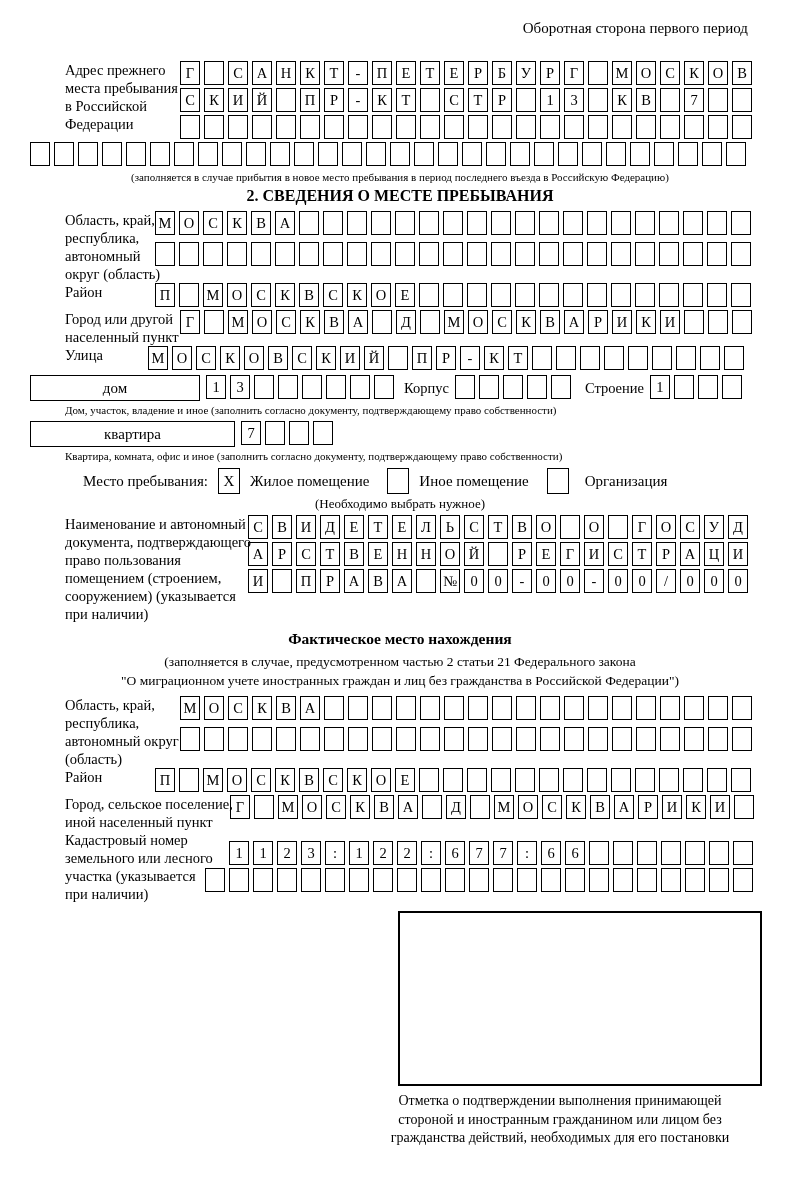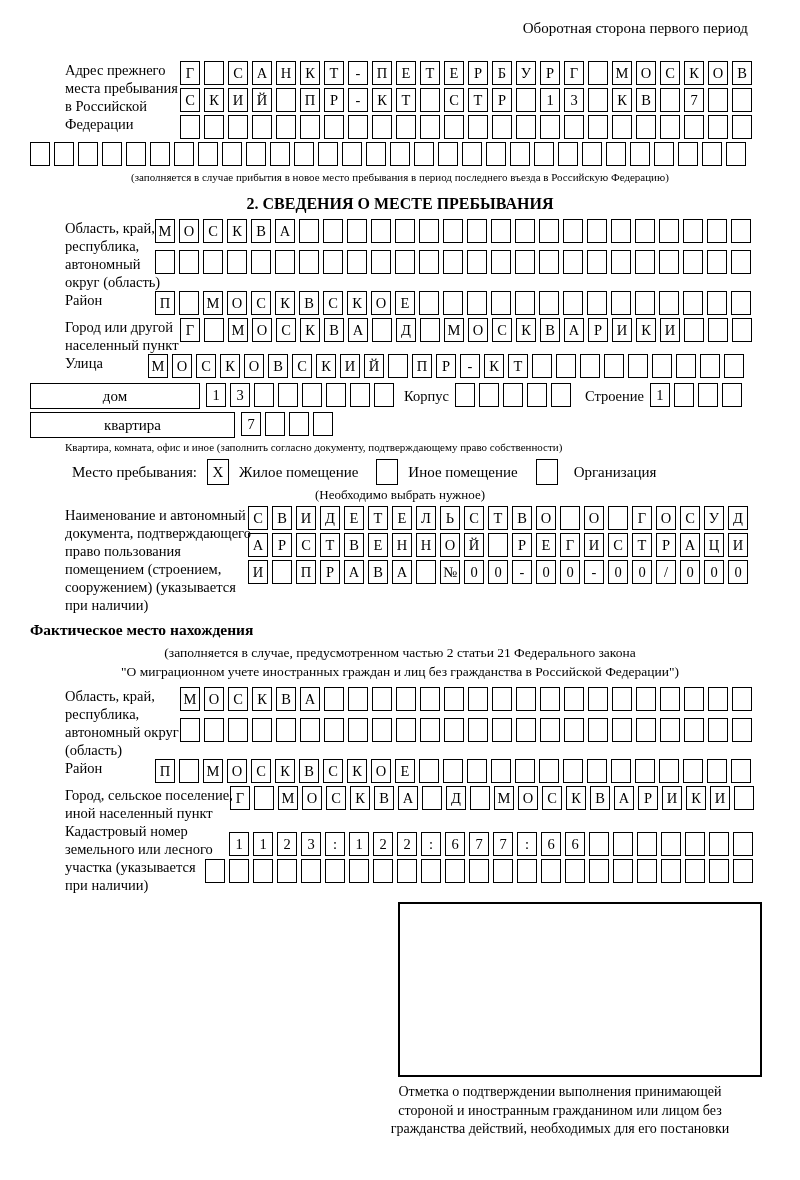--- a/index.html
+++ b/index.html
@@ -29,26 +29,26 @@
     overflow:hidden;
   }
   .widebox {
     height:26px; border:1.6px solid #000; display:flex; align-items:center;
     justify-content:center; font-size:15px; flex:0 0 auto;
   }
   .inline-label { font-size:14.5px; line-height:26px; white-space:nowrap; flex:0 0 auto; }
   .caption { font-size:11px; line-height:17px; }
   .caption.center { text-align:center; }
   .caption.indent { margin-left:35px; }
-  .sec-title { text-align:center; font-weight:bold; font-size:16px; line-height:19px; margin-top:8px; margin-bottom:6px; }
-  .sub-title { text-align:left; font-weight:bold; font-size:15.5px; line-height:19px; margin-top:6px; }
+  .sec-title { text-align:center; font-weight:bold; font-size:16px; line-height:19px; margin-top:0; margin-bottom:6px; }
+  .sub-title { text-align:center; font-weight:bold; font-size:15.5px; line-height:19px; margin-top:6px; }
   .center-cap { text-align:center; font-size:13.5px; line-height:19px; }
 
   .stay-row { display:flex; align-items:center; margin-top:3px; }
-  .stay-label { margin-left:42px; font-size:15px; white-space:nowrap;text-align:right; }
+  .stay-label { margin-left:53px; font-size:15px; white-space:nowrap;text-align:right; }
   .checkbox {
     width:22px; height:26px; border:1.6px solid #000; display:inline-flex;
     align-items:center; justify-content:center; font-size:15px; flex:0 0 auto;
   }
   .opt-label { font-size:15px; white-space:nowrap; }
 
   .stamp-box { width:364px; height:175px; border:2px solid #000; margin-left:368px; margin-top:8px; background:#fff; }
   .stamp-caption { width:460px; margin-left:300px; margin-top:6px; text-align:center; font-size:14px; line-height:18.5px; }
 
   .mt2{margin-top:2px;} .mt6{margin-top:6px;}
@@ -376,20 +376,21 @@
     <div class="gap10"></div>
     <div class="inline-label">Строение</div>
     <div class="gap6"></div>
     <div class="cells">
         <span class="cell">1</span>
         <span class="cell"></span>
         <span class="cell"></span>
         <span class="cell"></span>
       </div>
   </div>
+  <div class="caption indent">Дом, участок, владение и иное (заполнить согласно документу, подтверждающему право собственности)</div>
 
   <div class="field mt2">
     <div class="widebox" style="width:205px;">квартира</div>
     <div class="gap6"></div>
     <div class="cells">
         <span class="cell">7</span>
         <span class="cell"></span>
         <span class="cell"></span>
         <span class="cell"></span>
       </div>

